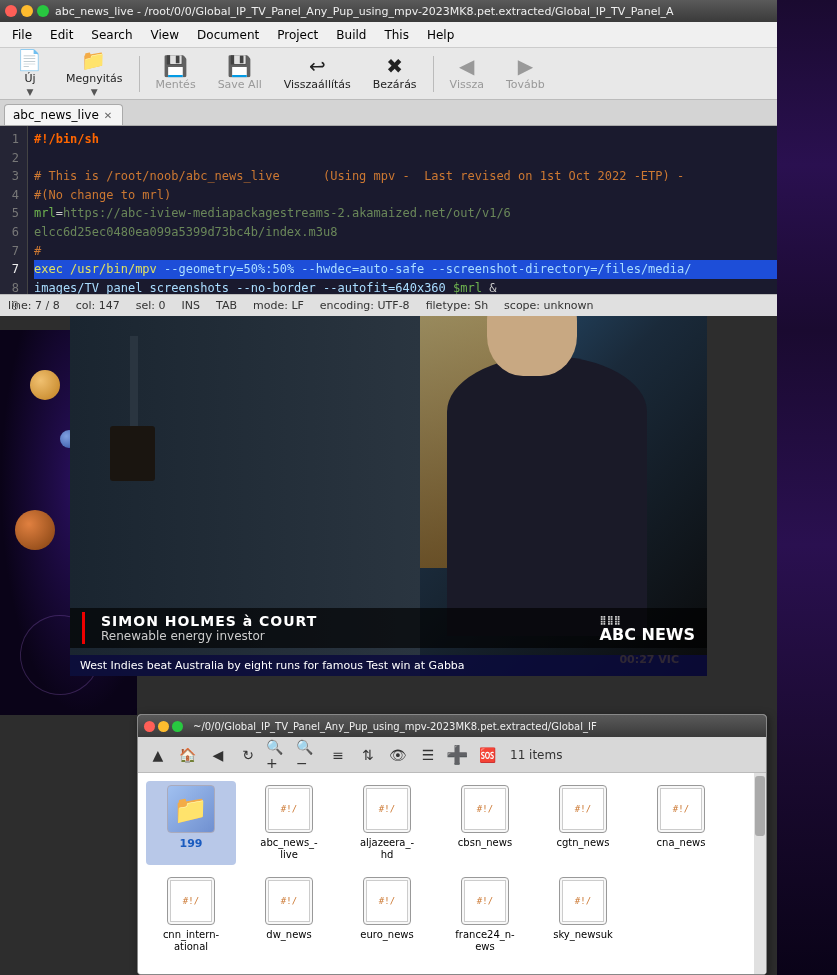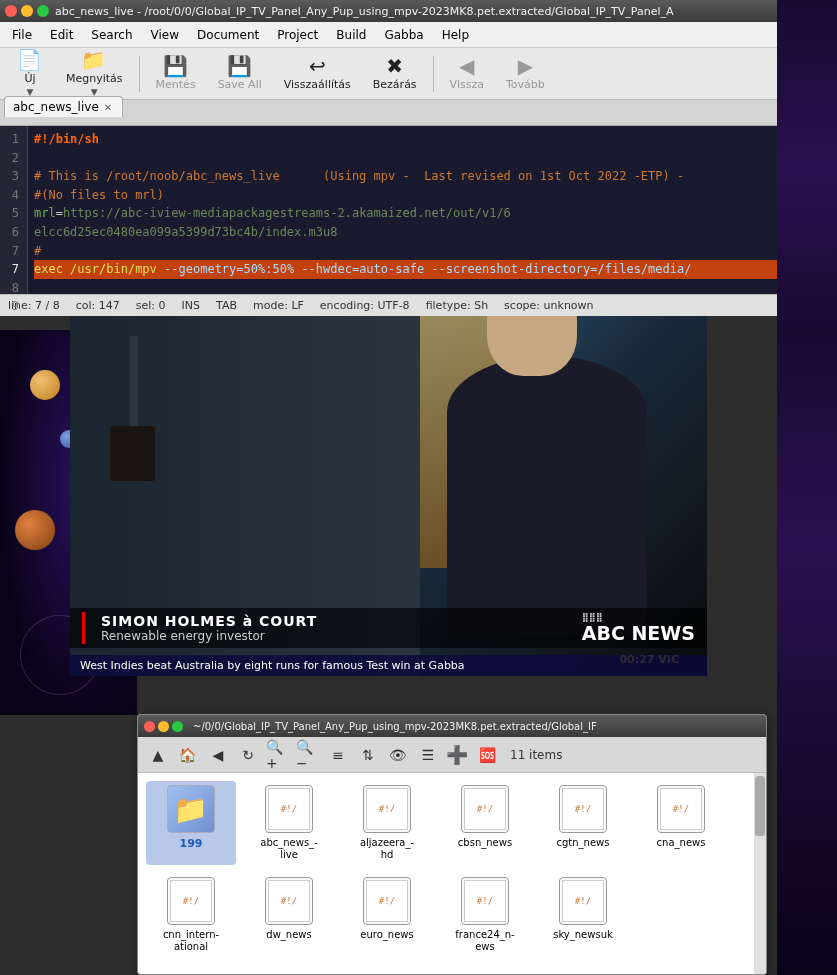--- a/index.html
+++ b/index.html
@@ -68,21 +68,21 @@
     .toolbar-icon { font-size: 20px; line-height: 1; }
     .toolbar-sep { width: 1px; height: 36px; background: #bbb; margin: 0 4px; }
     .toolbar-chevron { font-size: 9px; color: #555; }
 
     
     #tabbar {
       background: #d4d4d4;
       height: 26px;
       display: flex;
       align-items: flex-end;
-      padding: 8px 4px;
+      padding: 0 4px;
       border-bottom: 1px solid #aaa;
     }
     .tab {
       background: #f5f5f5;
       border: 1px solid #aaa;
       border-bottom: none;
       padding: 3px 10px 3px 8px;
       font-size: 12px;
       cursor: pointer;
       display: flex;
@@ -127,21 +127,21 @@
       overflow: hidden;
     }
     .code-line { white-space: pre; display: block; }
     .c-shebang { color: #ff6600; font-weight: bold; }
     .c-comment { color: #cc7832; }
     .c-var { color: #6eb34f; }
     .c-cmd { color: #e0e060; }
     .c-url { color: #6a8759; }
     .c-hash { color: #cc7832; }
     .c-opt { color: #aaddff; }
-    .c-hl { background: #c2410c; }
+    .c-hl { background: #1d4ed8; }
 
     
     #editor-scrollbar {
       width: 12px;
       background: #333;
       flex-shrink: 0;
       position: relative;
     }
     .scroll-thumb {
       width: 10px;
@@ -207,21 +207,21 @@
       bottom: 28px;
       left: 0;
       right: 0;
       background: rgba(0,0,0,0.65);
       padding: 4px 12px 4px 12px;
     }
     .lt-name { font-size: 14px; color: #fff; font-weight: bold; letter-spacing: 1px; }
     .lt-title { font-size: 12px; color: #ccc; }
     .lt-bar { width: 3px; background: #e00; height: 32px; display: inline-block; vertical-align: middle; margin-right: 8px; }
     .abc-logo { position: absolute; right: 12px; bottom: 32px; color: #fff; font-size: 11px; font-weight: bold; }
-    .abc-logo-text { font-size: 19px; font-weight: bold; color: #fff; }
+    .abc-logo-text { font-size: 16px; font-weight: bold; color: #fff; }
     .abc-dots { font-size: 9px; color: #ccc; }
     .timecode { position: absolute; right: 28px; bottom: 10px; color: #ffcc00; font-size: 11px; font-weight: bold; }
     #ticker-bar {
       position: absolute;
       bottom: 0;
       left: 0;
       right: 0;
       background: rgba(10,10,60,0.85);
       color: #fff;
       font-size: 11px;
@@ -389,21 +389,21 @@
 </div>
 
 <div id="menubar">
   <span class="menu-item">File</span>
   <span class="menu-item">Edit</span>
   <span class="menu-item">Search</span>
   <span class="menu-item">View</span>
   <span class="menu-item">Document</span>
   <span class="menu-item">Project</span>
   <span class="menu-item">Build</span>
-  <span class="menu-item">Gabba</span>
+  <span class="menu-item">This</span>
   <span class="menu-item">Help</span>
 </div>
 
 <div id="toolbar">
   <div class="toolbar-btn">
     <span class="toolbar-icon">📄</span>
     <span>Új</span>
     <span class="toolbar-chevron">▼</span>
   </div>
   <div class="toolbar-btn">
@@ -456,25 +456,26 @@
     <span class="line-num">6</span>
     <span class="line-num">7</span>
     <span class="line-num active">7</span>
     <span class="line-num">8</span>
     <span class="line-num">9</span>
   </div>
   <div id="code-content">
     <span class="code-line"><span class="c-shebang">#!/bin/sh</span></span>
     <span class="code-line">&nbsp;</span>
     <span class="code-line"><span class="c-comment"># This is /root/noob/abc_news_live      (Using mpv -  Last revised on 1st Oct 2022 -ETP) -</span></span>
-    <span class="code-line"><span class="c-comment">#(No files to mrl)</span></span>
+    <span class="code-line"><span class="c-comment">#(No change to mrl)</span></span>
     <span class="code-line"><span class="c-var">mrl</span>=<span class="c-url">https://abc-iview-mediapackagestreams-2.akamaized.net/out/v1/6</span></span>
     <span class="code-line"><span class="c-url">elcc6d25ec0480ea099a5399d73bc4b/index.m3u8</span></span>
     <span class="code-line"><span class="c-hash">#</span></span>
     <span class="code-line c-hl"><span class="c-cmd">exec /usr/bin/mpv</span> <span class="c-opt">--geometry=50%:50% --hwdec=auto-safe --screenshot-directory=/files/media/</span></span>
+    <span class="code-line"><span class="c-opt">images/TV_panel_screenshots --no-border --autofit=640x360</span> <span class="c-var">$mrl</span> &amp;</span>
 
   </div>
   <div id="editor-scrollbar">
     <div class="scroll-thumb"></div>
   </div>
 </div>
 
 <div id="statusbar">
   <span class="status-item">line: 7 / 8</span>
   <span class="status-item">col: 147</span>

